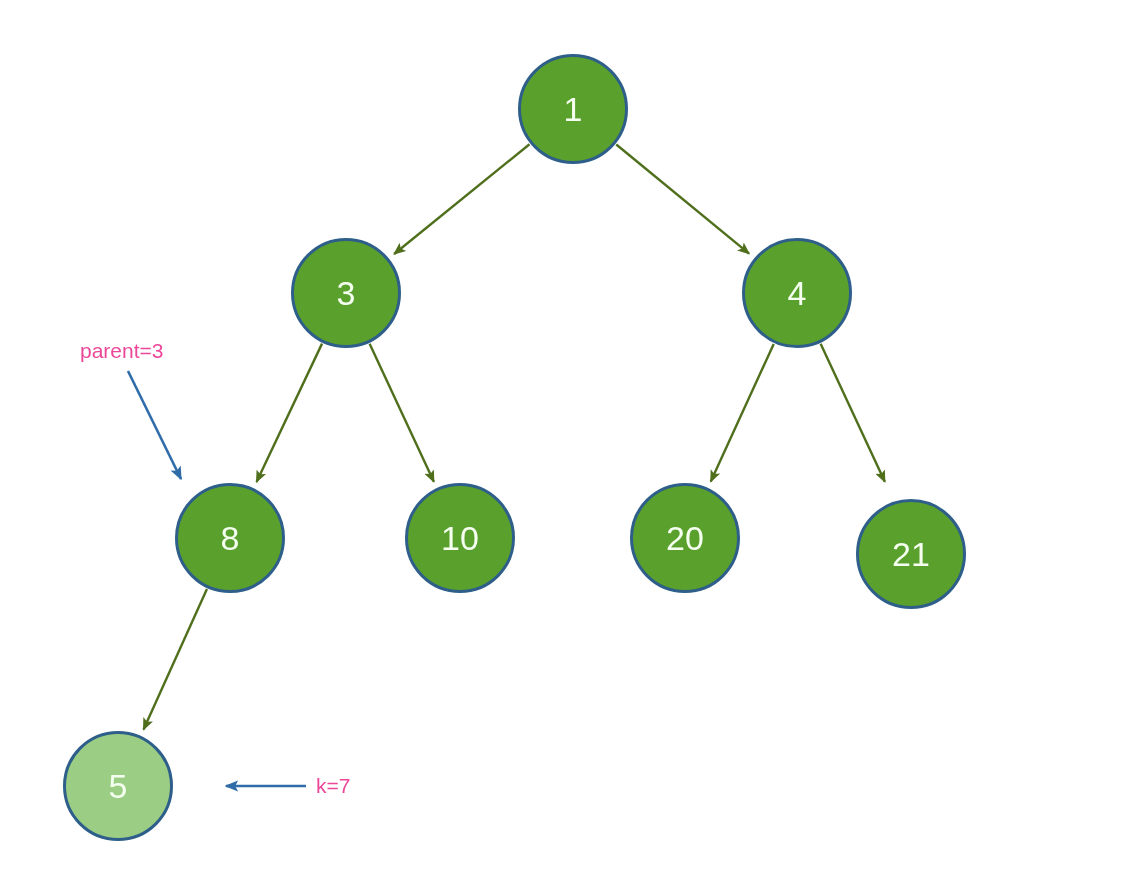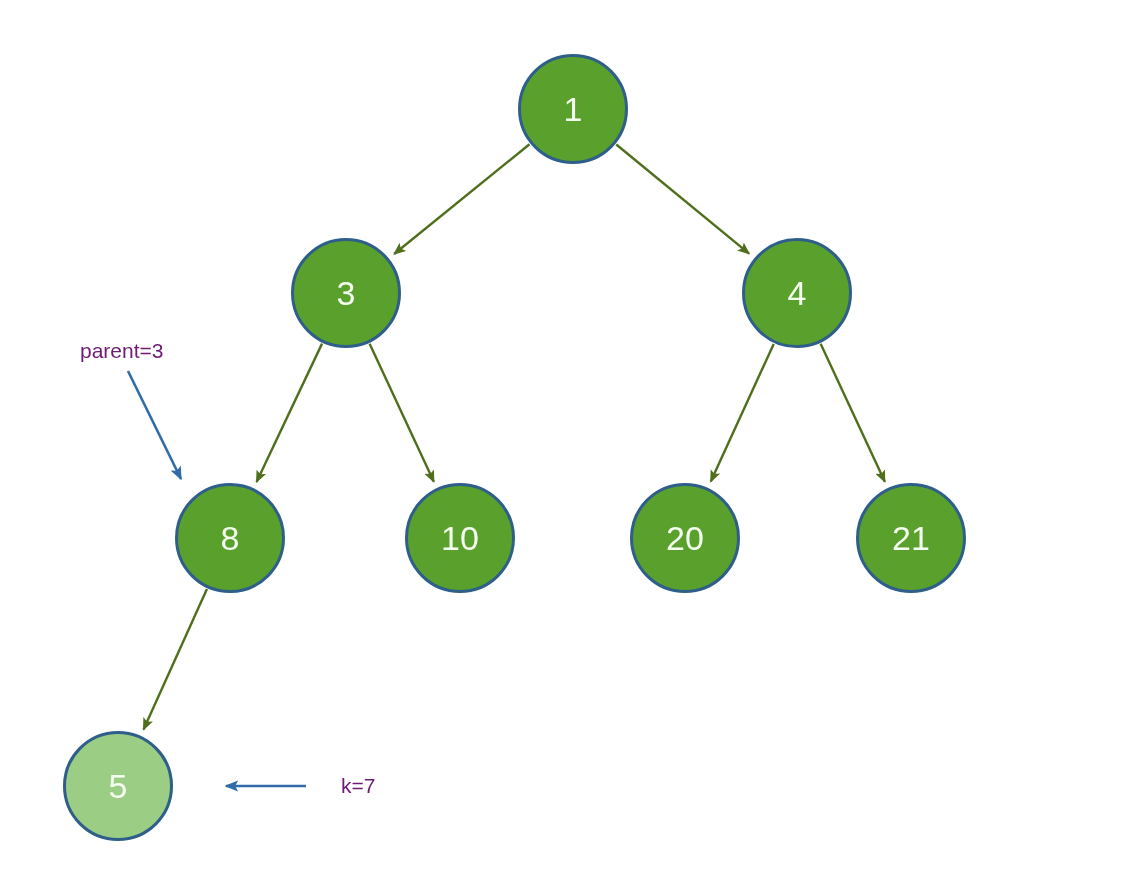--- a/index.html
+++ b/index.html
@@ -38,21 +38,21 @@
     font-weight: 400;
     line-height: 1;
     font-family: "Liberation Sans", sans-serif;
     user-select: none;
   }
   .tree-node.highlight {
     background: #9bcd84;
   }
   .annotation-label {
     position: absolute;
-    color: #701a75;
+    color: #ec4899;
     font-size: 21px;
     font-family: "Liberation Sans", sans-serif;
     white-space: nowrap;
     line-height: 1;
   }
 </style>
 </head>
 <body>
 
 <div id="diagram-root">
@@ -89,26 +89,26 @@
       </div>
       <div class="tree-node" style="left: 175px; top: 483px; width: 110px; height: 110px;">
         <span>8</span>
       </div>
       <div class="tree-node" style="left: 405px; top: 483px; width: 110px; height: 110px; text-align: right;">
         <span>10</span>
       </div>
       <div class="tree-node" style="left: 630px; top: 483px; width: 110px; height: 110px;">
         <span>20</span>
       </div>
-      <div class="tree-node" style="left: 856px; top: 483px; width: 110px; height: 110px;">
+      <div class="tree-node" style="left: 856px; top: 499px; width: 110px; height: 110px;">
         <span>21</span>
       </div>
       <div class="tree-node highlight" style="left: 63px; top: 731px; width: 110px; height: 110px;">
         <span>5</span>
       </div>
     </div>
 
   <div id="annotation-layer">
       <div class="annotation-label" style="left: 80px; top: 340px;">parent=3</div>
-      <div class="annotation-label" style="left: 316px; top: 775px; margin-left: 25px;">k=7</div>
+      <div class="annotation-label" style="left: 316px; top: 775px;">k=7</div>
     </div>
 
 </div>
 
 </body></html>

